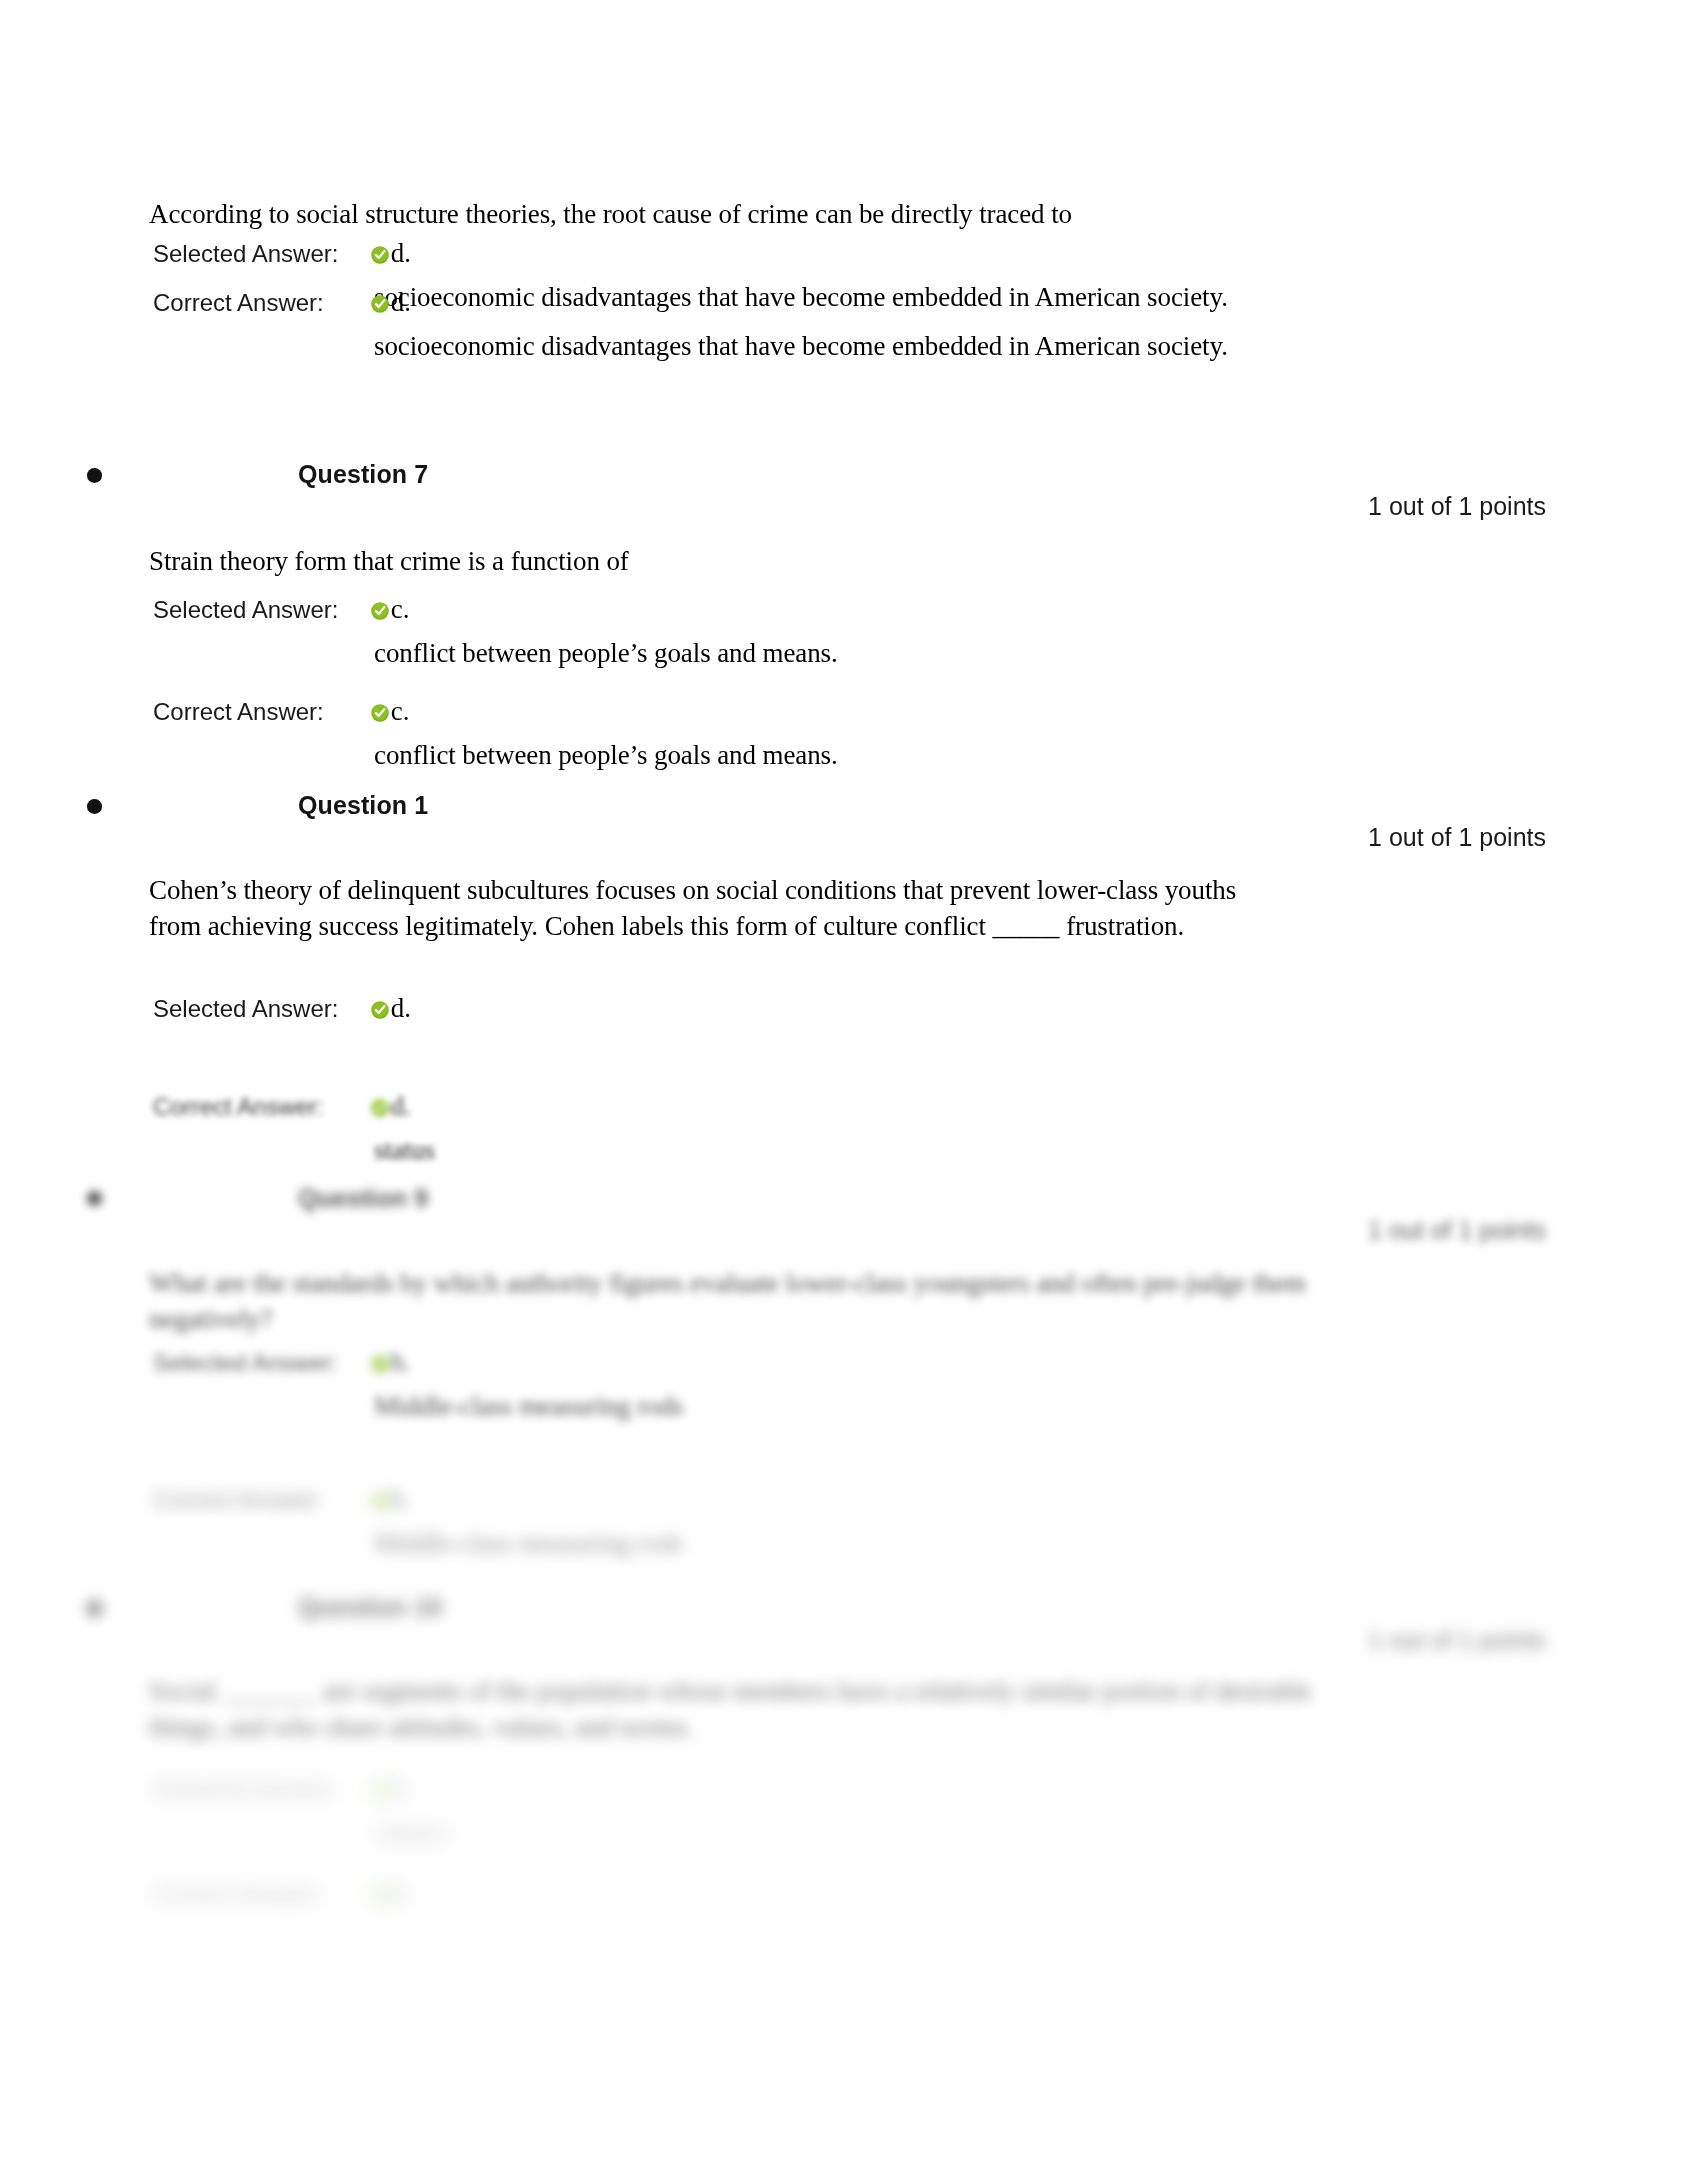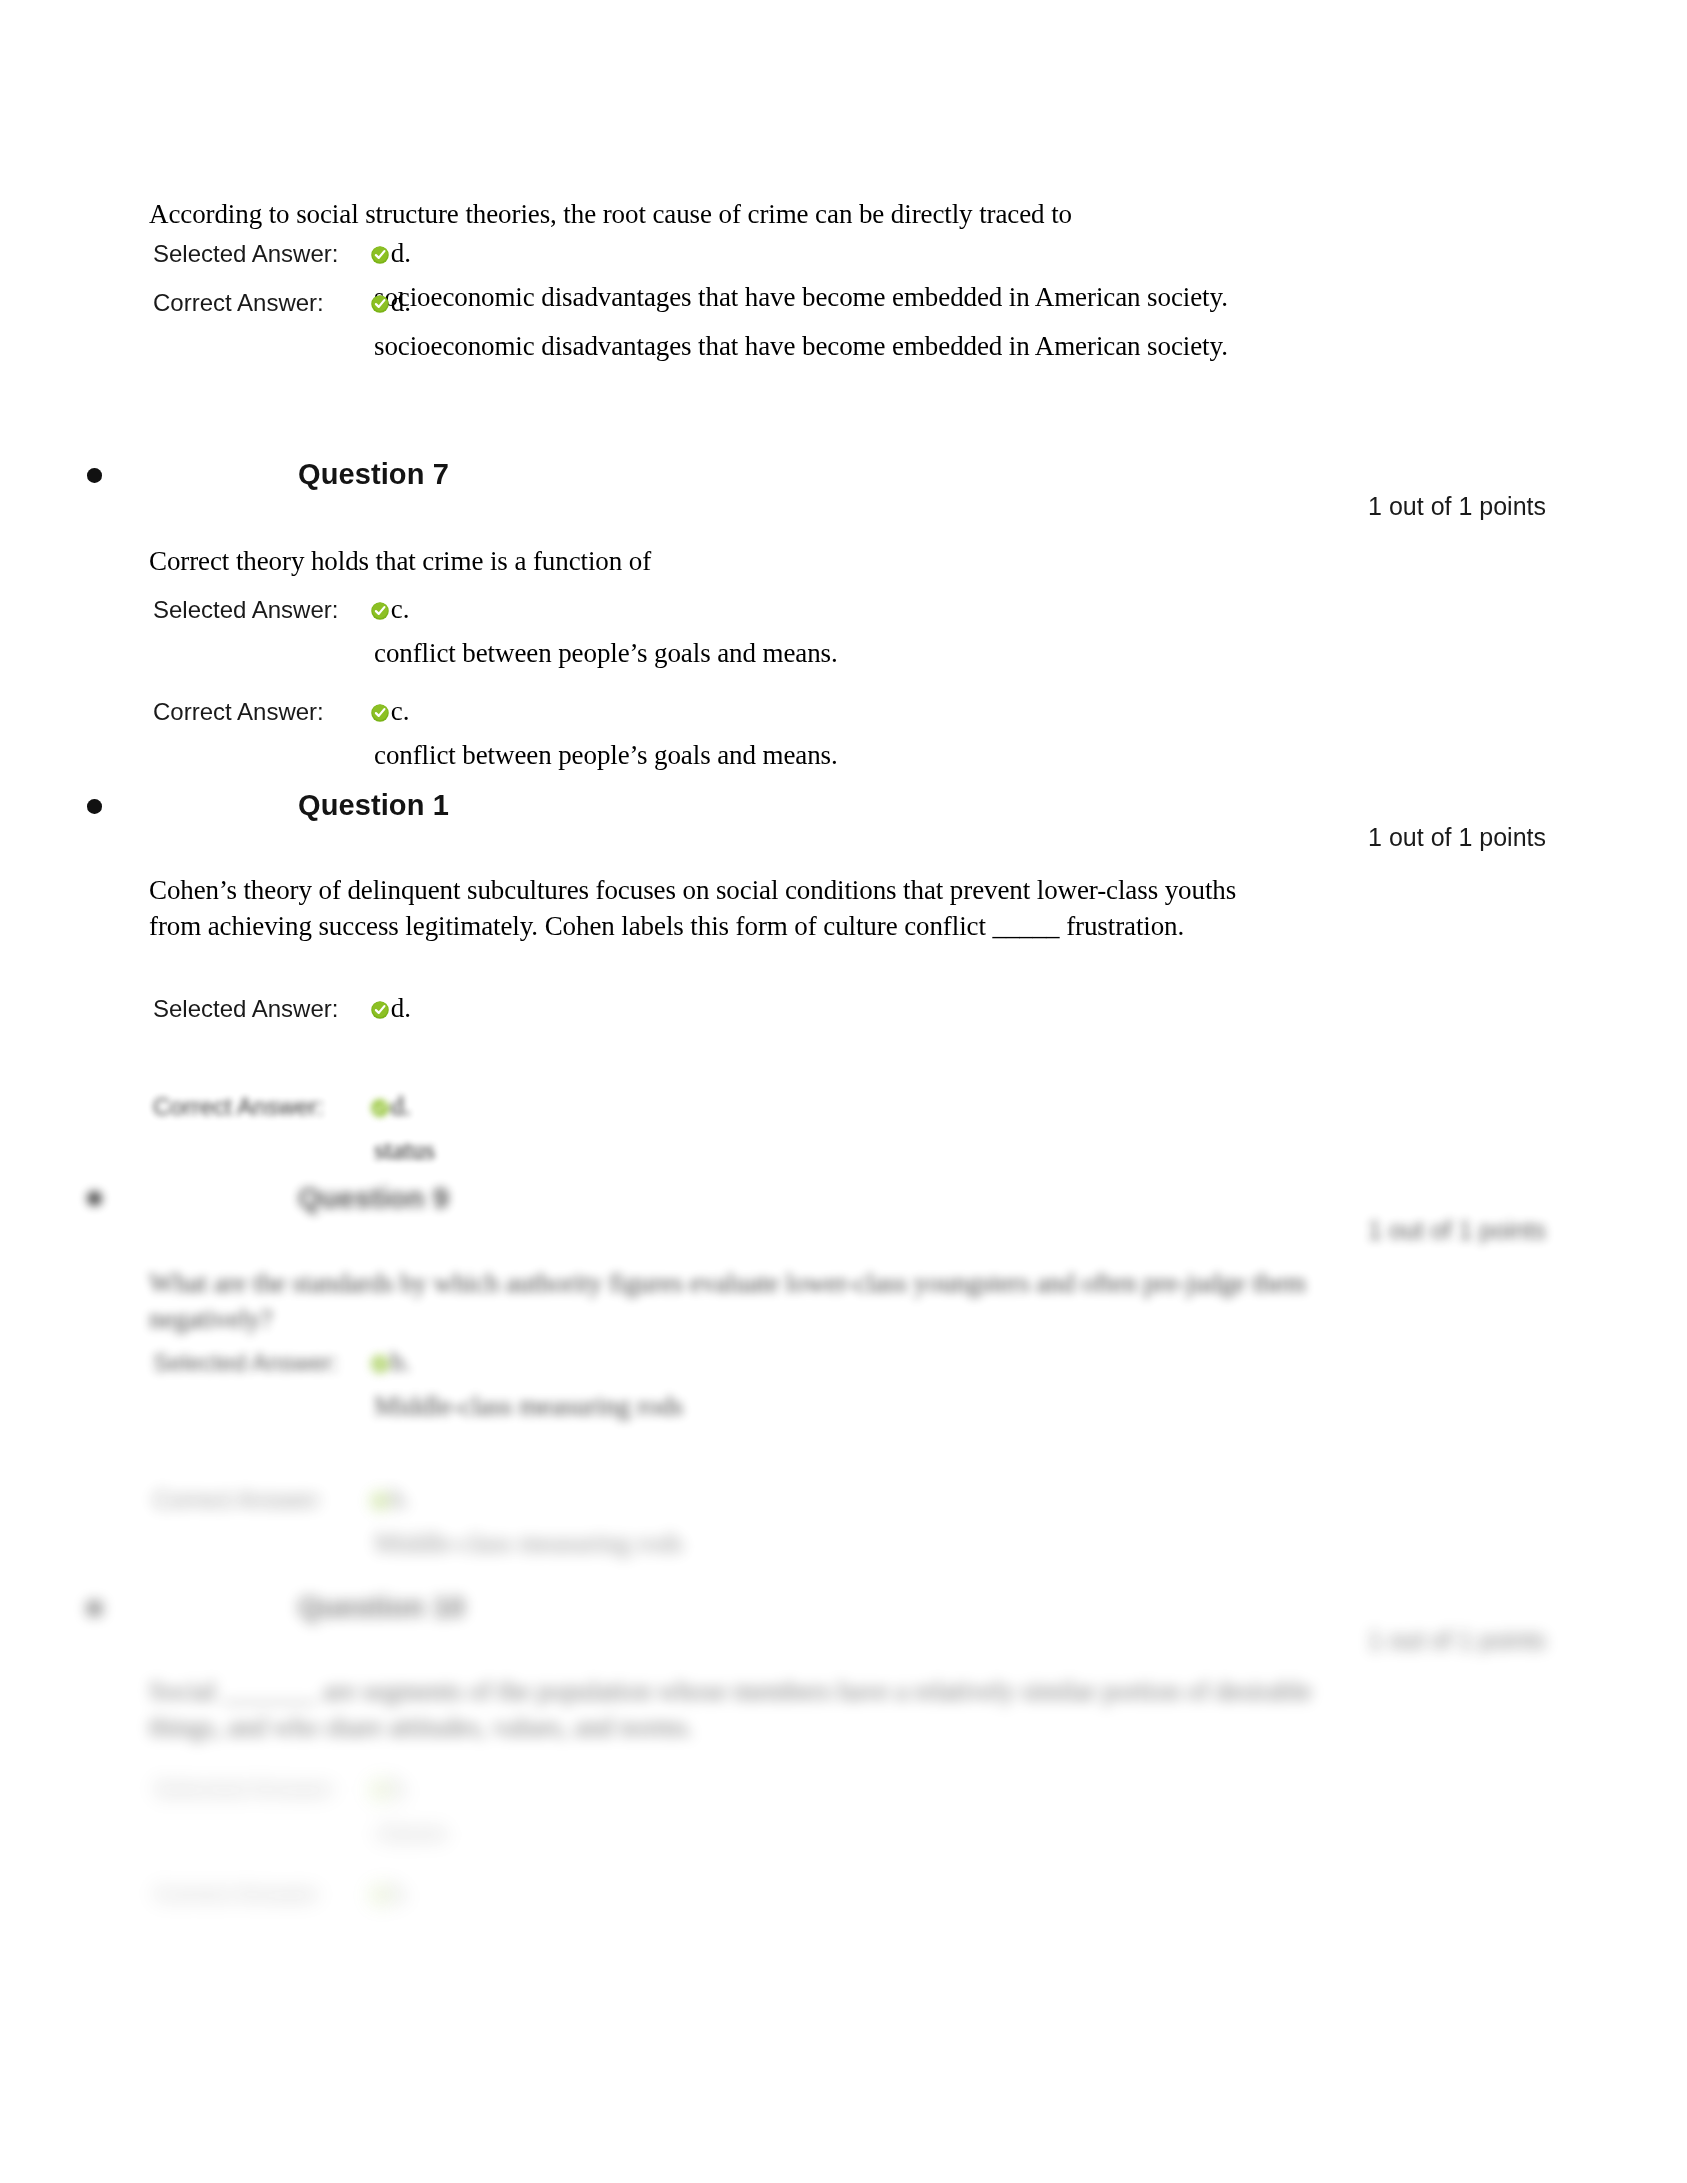--- a/index.html
+++ b/index.html
@@ -32,21 +32,21 @@
     width:14.6px; height:14.6px;
     background:#111;
     border-radius:50%;
   }
 
   .qtitle {
     position:absolute;
     left:296px;
     font-family:"Liberation Sans", sans-serif;
     font-weight:bold;
-    font-size:29px;
+    font-size:25px;
     line-height:38px;
     color:#141414;
     letter-spacing:0.1px;
   }
 
   .points {
     position:absolute;
     right:143px;
     font-family:"Liberation Sans", sans-serif;
     font-size:25px;
@@ -142,21 +142,21 @@
       </div>
     </div>
   </div>
 
   <div class="qblock">
 
     <div class="bullet" style="top:468px;"></div>
     <div class="qtitle" style="top:455px;">Question 7</div>
     <div class="points" style="top:491px;">1 out of 1 points</div>
 
-    <div class="stem" style="top:543px;">Correct theory holds that crime is a function of</div>
+    <div class="stem" style="top:543px;">Strain theory form that crime is a function of</div>
 
     <div class="arow">
       <div class="alabel" style="top:595px;">Selected Answer:</div>
       <div class="aval" style="top:595px;">
         <span class="aletter"><span class="chk"><svg viewBox="0 0 32 32">
                 <circle cx="16" cy="16" r="14" fill="#7AB317"></circle>
                 <circle cx="16" cy="15" r="12.4" fill="#8CC024"></circle>
                 <path d="M9.5 16.2 L14 20.6 L23 9.8" stroke="#ffffff" stroke-width="3.6" fill="none" stroke-linecap="round" stroke-linejoin="round"></path>
               </svg></span><span>c.</span></span>
         <span class="atext">conflict between people’s goals and means.</span>

